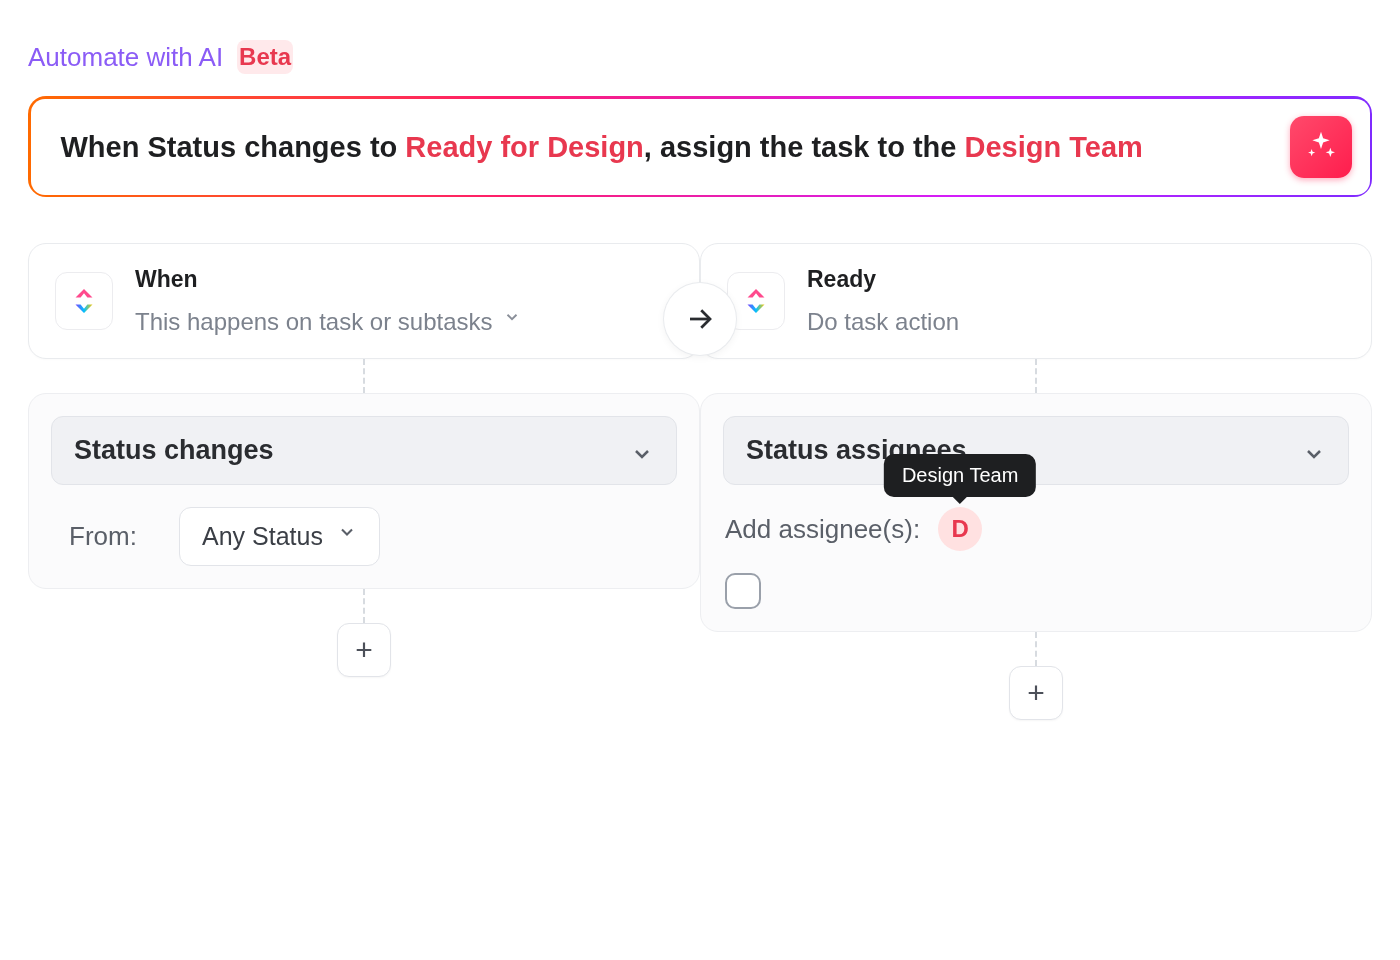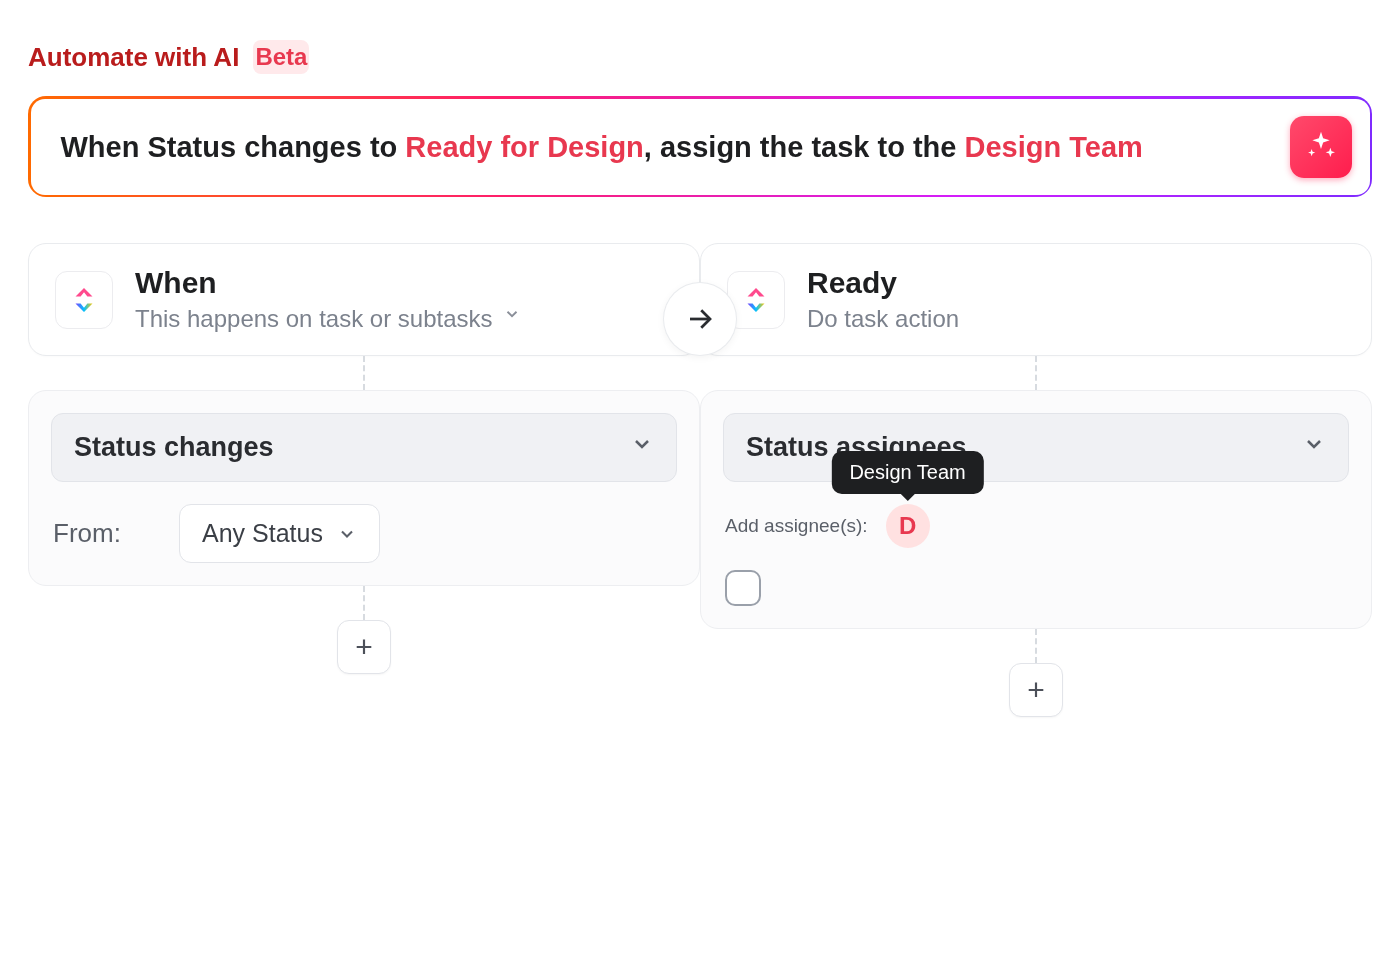--- a/index.html
+++ b/index.html
@@ -13,22 +13,22 @@
 
   
   .header-line {
     display: flex;
     align-items: center;
     gap: 14px;
     margin-bottom: 22px;
   }
   .header-title {
     font-size: 26px;
-    font-weight: 700;
-    color: #b91c1c;
+    font-weight: 400;
+    color: #8b5cf6;
   }
   .badge-beta {
     background: #ffe9eb;
     color: #e8384f;
     font-size: 24px;
     font-weight: 600;
     padding: 3px 2px;
     border-radius: 8px;
   }
 
@@ -118,24 +118,24 @@
     height: 58px;
     border: 1px solid #ececef;
     border-radius: 12px;
     display: flex;
     align-items: center;
     justify-content: center;
     background: #fff;
   }
   .card-title-block { flex: 1; }
   .card-title {
-    font-size: 30px;
+    font-size: 23px;
     font-weight: 700;
     color: #1e1f21;
-    margin-bottom: 5px;
+    margin-bottom: 15px;
   }
   .card-sub {
     font-size: 24px;
     color: #7c828d;
     display: flex;
     align-items: flex-start;
     gap: 10px;
   }
   .chev-small { flex-shrink: 0; }
 
@@ -156,55 +156,56 @@
     display: flex;
     flex-direction: column;
     gap: 22px;
   }
   .select-bar {
     background: #f0f1f4;
     border: 1px solid #e2e4e9;
     border-radius: 12px;
     padding: 18px 22px;
     display: flex;
-    align-items: flex-start;
+    align-items: flex-end;
     justify-content: space-between;
     cursor: pointer;
   }
   .select-bar-label {
     font-size: 27px;
     font-weight: 600;
     color: #2a2c30;
   }
 
   .form-row {
     display: flex;
     align-items: center;
     gap: 26px;
     padding: 0 2px;
   }
   .form-label {
     width: 100px;
     font-size: 26px;
     color: #5a5f68;
     font-weight: 500;
+    text-align: center;
   }
   .form-label-wide {
-    font-size: 19px;
+    font-size: 26px;
     color: #5a5f68;
     font-weight: 500;
     text-align: right;
   }
   .pill {
     background: #ffffff;
     border: 1px solid #e2e4e9;
     border-radius: 12px;
     padding: 14px 22px;
     display: inline-flex;
-    align-items: center;
+    align-items: flex-start;
     gap: 14px;
     cursor: pointer;
   }
   .pill-text { font-size: 25px; font-weight: 500; color: #3b3f46; }
   .status-dot {
     width: 18px; height: 18px; border-radius: 4px; background: #e8384f;
   }
 
   .avatar-chip {
     width: 44px; height: 44px; border-radius: 50%;

